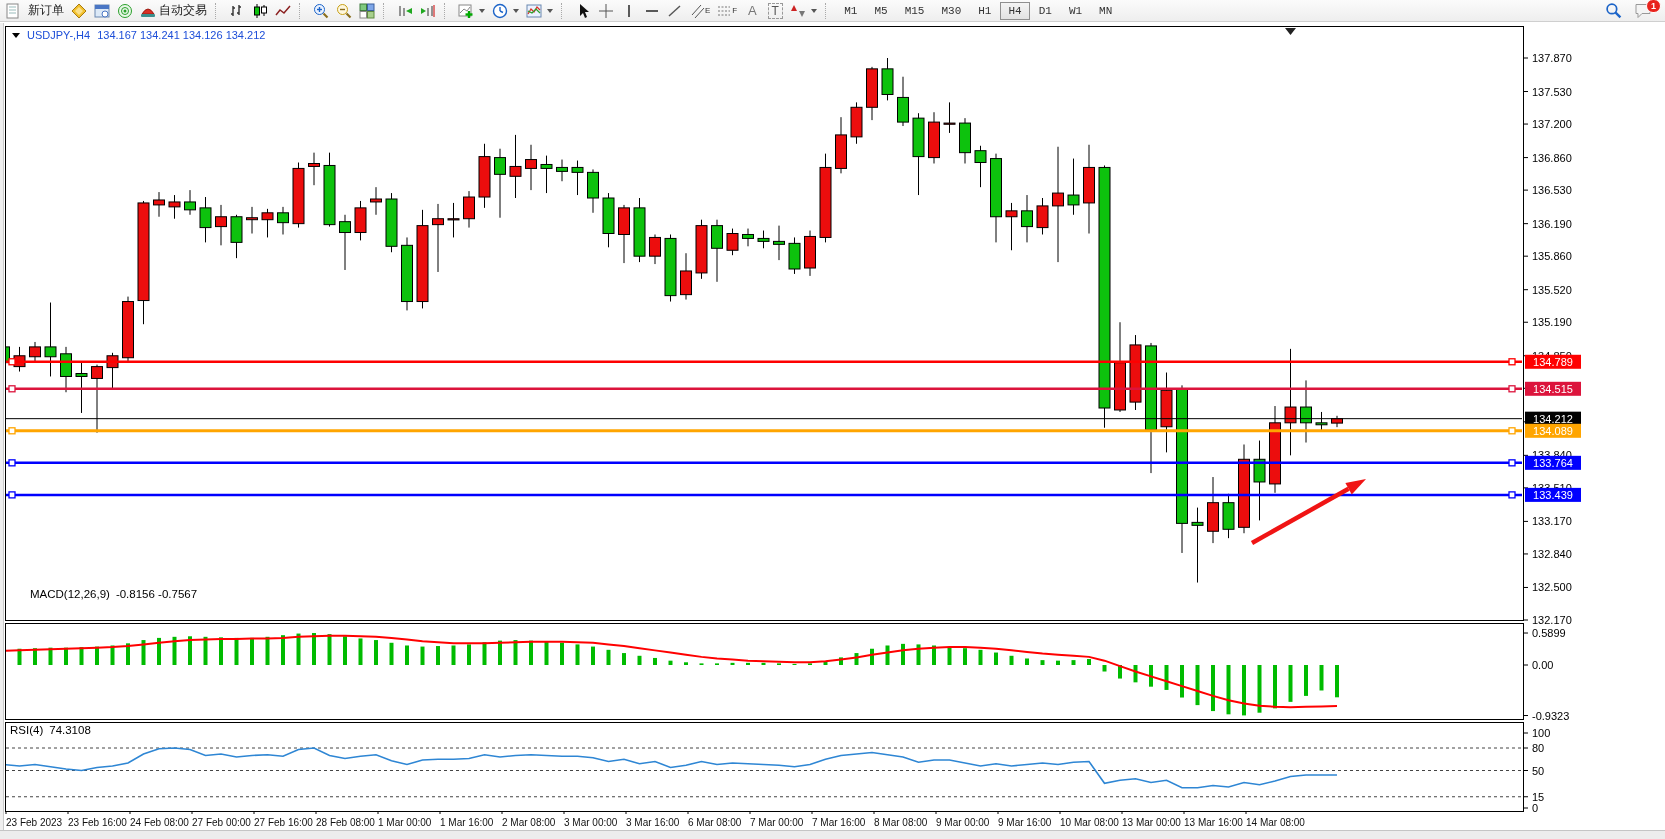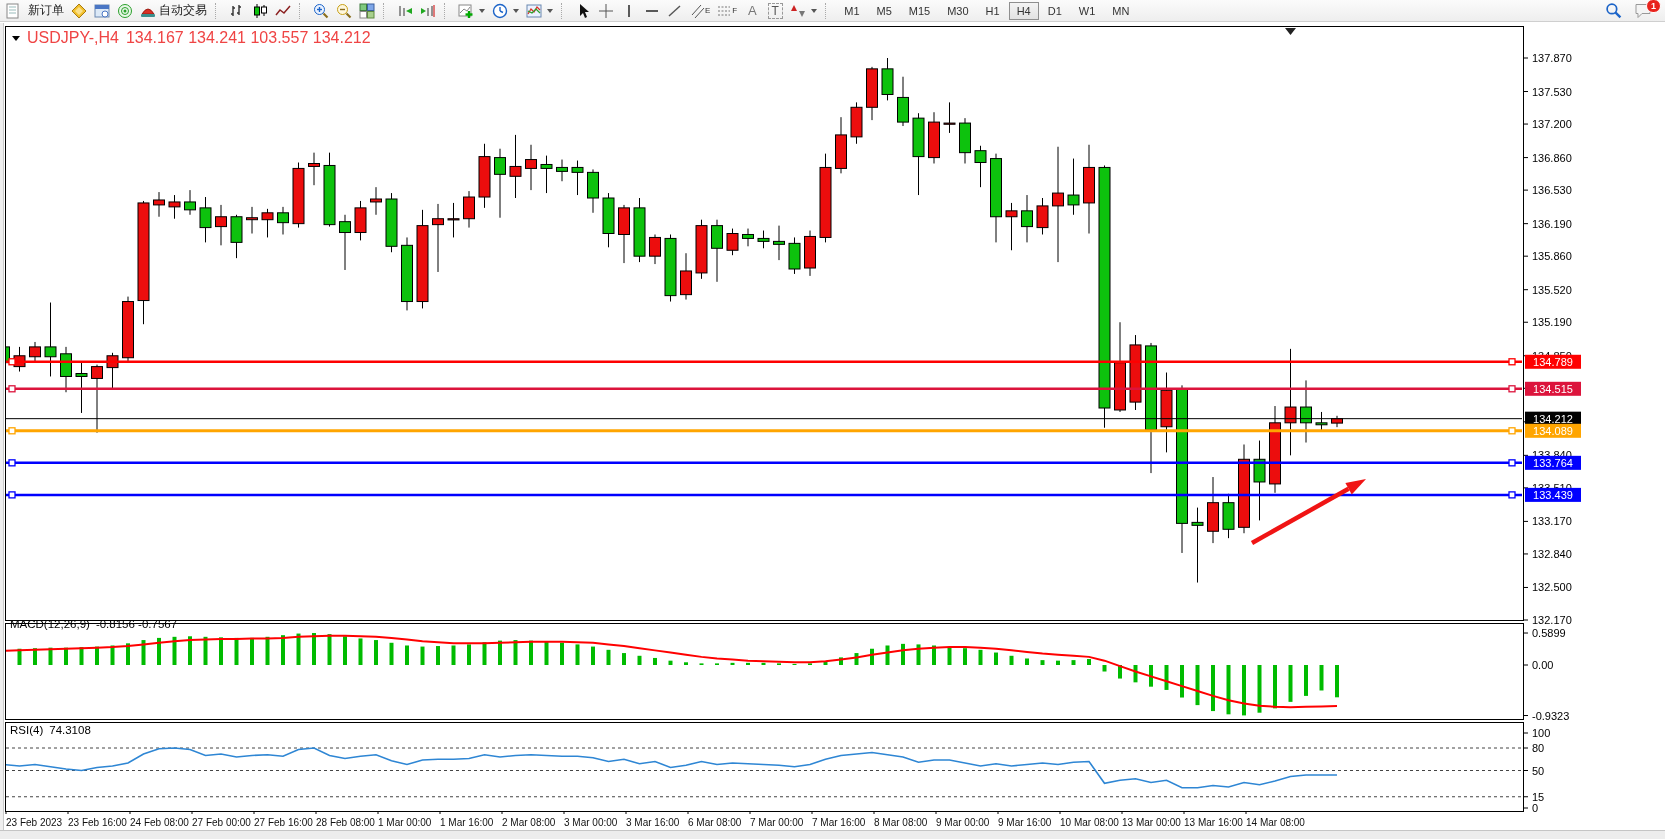--- a/index.html
+++ b/index.html
@@ -20,36 +20,36 @@
     height:15px;min-width:22px;border:1px solid transparent;background:transparent;
     display:flex;align-items:center;justify-content:center;gap:3px;
     font-family:"Liberation Sans",sans-serif;font-size:12px;color:#222;padding:0 2px;cursor:default;
   }
   .tb .txt{white-space:nowrap;}
   .sep{width:6px;height:16px;border-left:1px dotted #aaa;margin:0 3px 0 4px;}
   .caret{width:0;height:0;border-left:3px solid transparent;border-right:3px solid transparent;border-top:4px solid #555;margin-left:2px;}
   .periods{display:flex;align-items:center;gap:1px;}
   .period-btn{
     font-size:11px;color:#333;padding:2px 7px;border:1px solid transparent;background:transparent;
-    font-family:Liberation Sans, sans-serif;cursor:default;
+    font-family:Liberation Mono, monospace;cursor:default;
   }
   .period-btn.active{border:1px solid #8f8f8f;background:linear-gradient(#f4f4f4,#e2e2e2);}
   .tb-right{margin-left:auto;display:flex;align-items:center;gap:6px;margin-right:10px;}
   .chat-wrap{position:relative;}
   .badge{
     position:absolute;top:-4px;right:-6px;background:#e8231d;color:#fff;font-size:9px;
     border-radius:8px;padding:1px 4px;line-height:10px;border:1px solid #fff;font-weight:bold;
   }
   
   .left-edge{position:absolute;left:0;top:23px;bottom:9px;width:3px;background:#efefef;border-right:1px solid #c9c9c9;z-index:1;}
   #plot{position:absolute;left:0;top:0;z-index:2;}
   #plot text{font-family:"Liberation Sans",sans-serif;}
   .symbol-line{
     position:absolute;left:12px;top:29px;z-index:5;display:flex;align-items:center;gap:7px;
-    font-size:16px;color:#ef4444;
+    font-size:11px;color:#1d4ed8;
   }
   .tri-down{width:0;height:0;border-left:4px solid transparent;border-right:4px solid transparent;border-top:5px solid #000;}
   .ind-label{position:absolute;left:10px;z-index:5;font-size:11.5px;color:#000;display:flex;gap:6px;}
   .statusbar{
     position:absolute;left:0;right:0;bottom:0;height:8px;background:#ededed;border-top:1px solid #c5c5c5;z-index:6;
   }
 </style>
 </head>
 <body>
 
@@ -701,24 +701,24 @@
     <g>
       <line x1="1252" y1="543" x2="1348.5603242922903" y2="488.79069513415277" stroke="#F01414" stroke-width="4.5"></line>
       <polygon points="1366,479 1351.7423002108899,494.4585897391584 1345.3783483736906,483.1228005291471" fill="#F01414"></polygon>
     </g>
     <polygon points="1285,28 1296,28 1290.5,35" fill="#222"></polygon>
   </svg>
 
 <div class="symbol-line">
   <span class="tri-down"></span>
   <span>USDJPY-,H4</span>
-  <span>134.167 134.241 103.557 134.212</span>
+  <span>134.167 134.241 134.126 134.212</span>
 </div>
 
-<div class="ind-label" style="top:618px;">
+<div class="ind-label" style="top:588px;margin-left:20px;">
   <span>MACD(12,26,9)</span>
   <span>-0.8156 -0.7567</span>
 </div>
 <div class="ind-label" style="top:724px;">
   <span>RSI(4)</span>
   <span>74.3108</span>
 </div>
 
 <div class="statusbar"></div>
 

